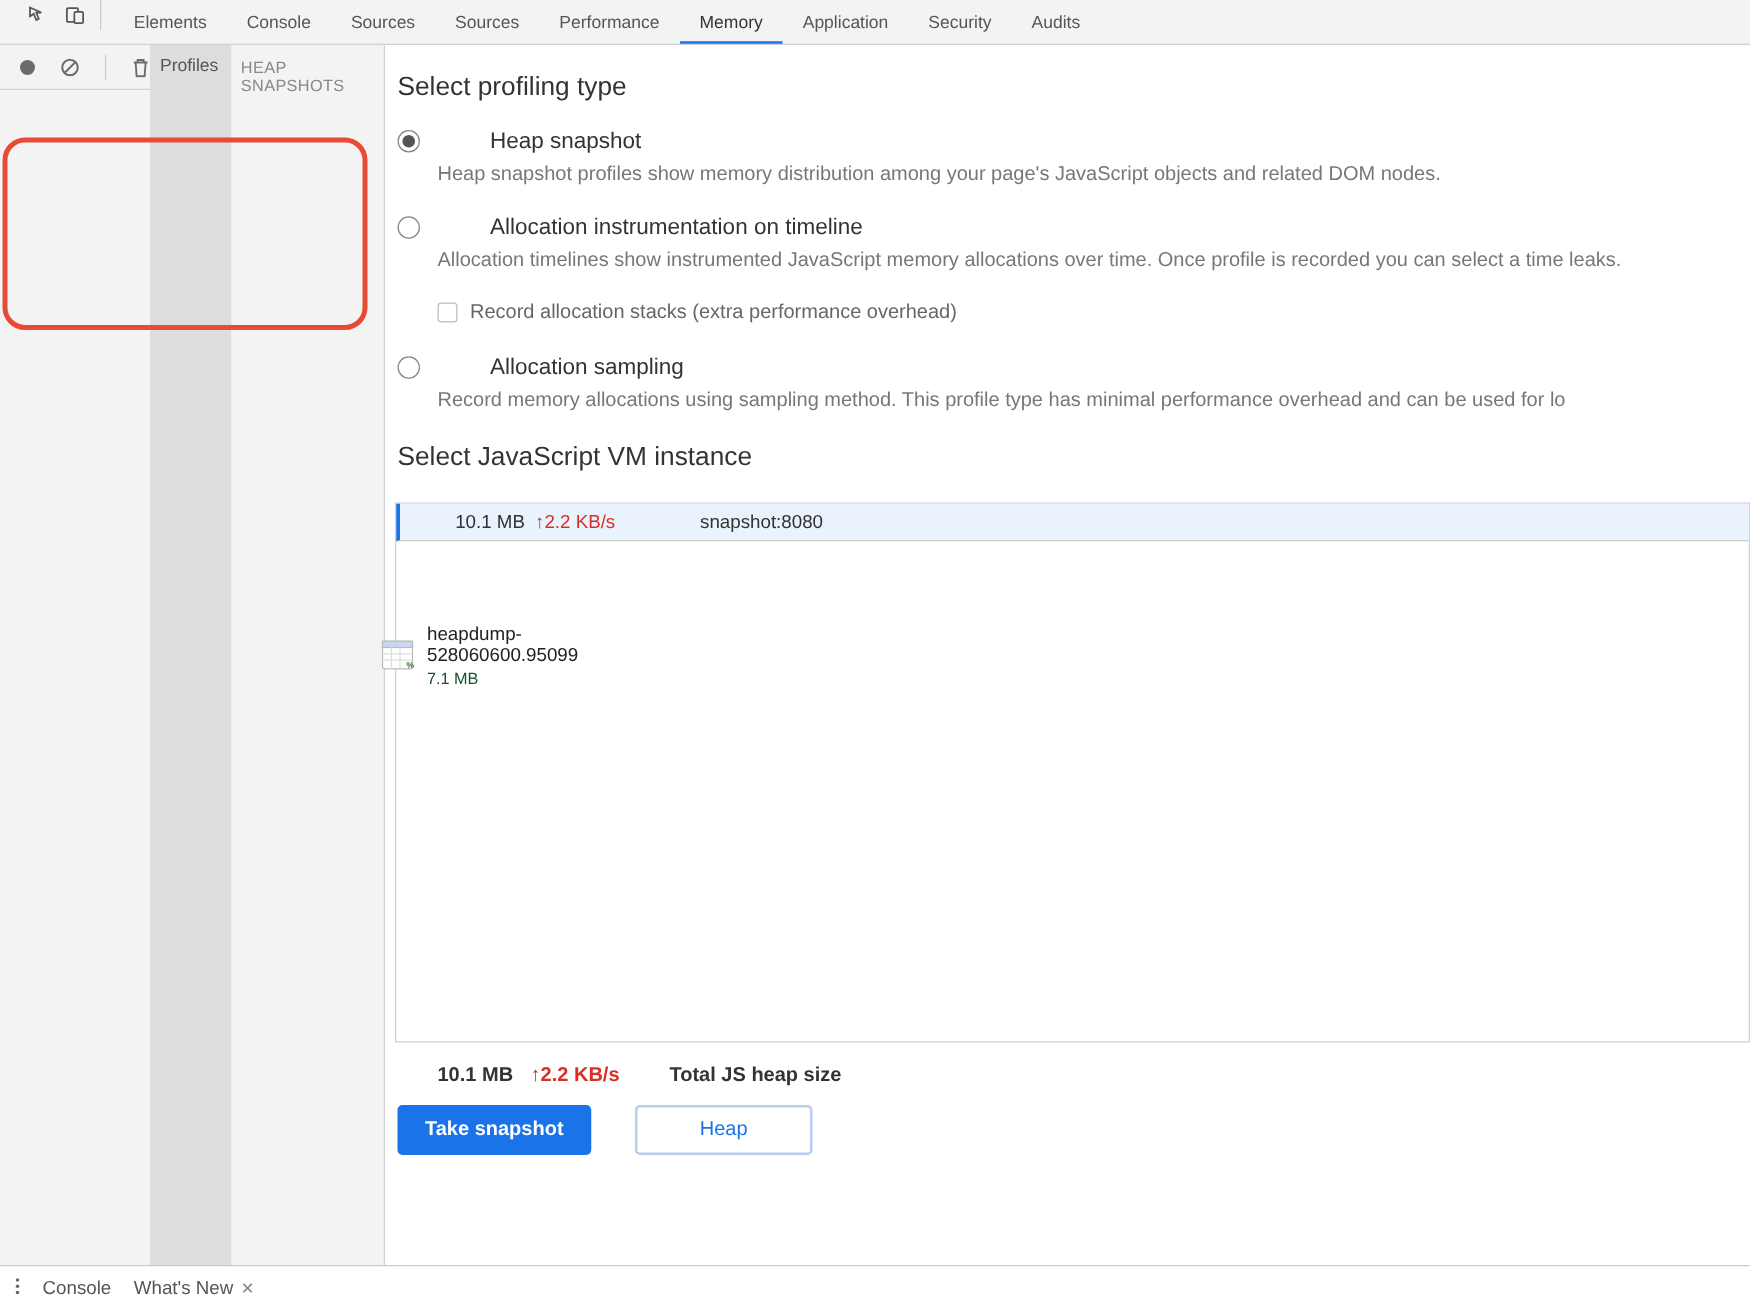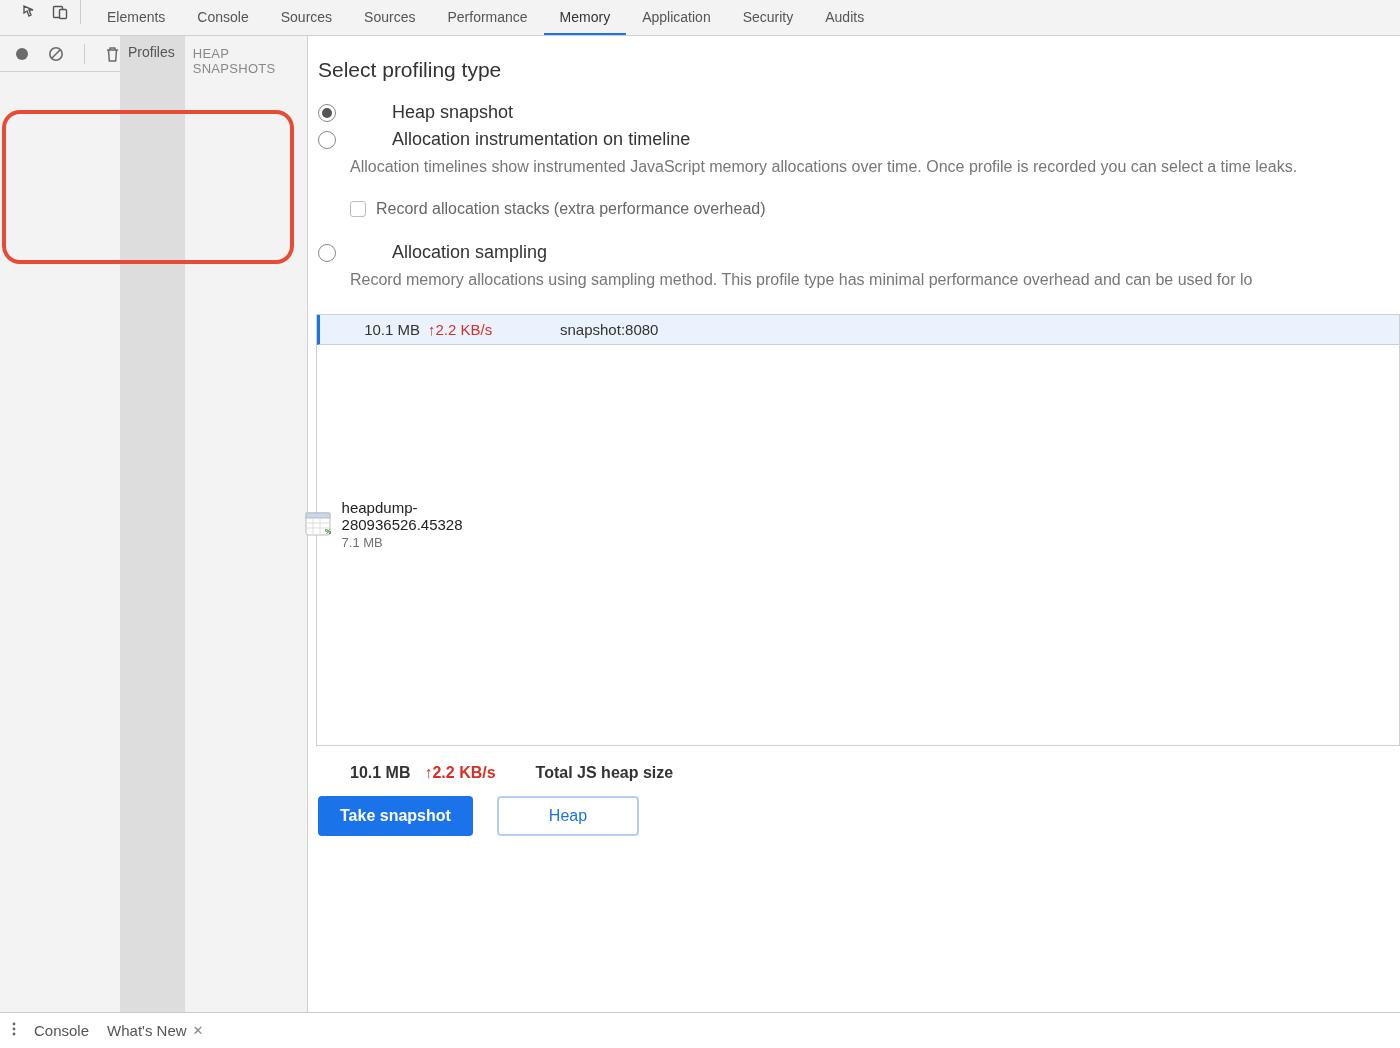--- a/index.html
+++ b/index.html
@@ -17,21 +17,21 @@
 
   
   .sidebar { width: 308px; flex-shrink: 0; background: #f3f3f3; border-right: 1px solid #d0d0d0; display: flex; flex-direction: row; position: relative; }
   .sb-toolbar { display: flex; align-items: center; gap: 18px; height: 36px; padding-left: 14px; border-bottom: 1px solid #d0d0d0; }
   .sb-toolbar .divider { width: 1px; height: 20px; background: #ccc; margin: 0 2px; }
   .sb-section-hdr { background: #ddd; color: #555; font-size: 14px; padding: 8px 10px 8px 8px; }
   .sb-sub-hdr { color: #888; font-size: 13px; padding: 10px 10px 6px 8px; letter-spacing: .3px; }
   .sb-item { display: flex; align-items: center; padding: 4px 6px 4px 18px; }
   .sb-item-icon { width: 28px; height: 28px; margin-right: 10px; }
   .sb-item-title { color: #222; font-size: 15px; }
-  .sb-item-sub { color: #737373; font-size: 13px; margin-top: 2px; }
+  .sb-item-sub { color: #14532d; font-size: 13px; margin-top: 2px; }
   .annot { position: absolute; border: 4px solid #e74a35; border-radius: 18px; pointer-events: none; }
 
   
   .content { flex: 1; padding: 22px 0 0 0; display: flex; flex-direction: column; overflow: hidden; }
   .section-title { font-size: 21px; color: #333; padding-left: 10px; margin-bottom: 16px; }
   .opt { display: flex; align-items: flex-start; padding: 4px 10px 2px 10px; }
   .radio { width: 18px; height: 18px; border: 1.5px solid #888; border-radius: 50%; margin-right: 14px; margin-top: 2px; flex-shrink: 0; display: flex; align-items: center; justify-content: center; }
   .radio.checked::after { content: ""; width: 10px; height: 10px; background: #555; border-radius: 50%; }
   .opt-label { font-size: 18px; color: #333; margin-left: 42px; }
   .opt-desc { color: #777; font-size: 16px; padding: 4px 10px 16px 42px; line-height: 1.35; }
@@ -43,21 +43,21 @@
   .vm-row { display: flex; align-items: center; background: #eaf2fd; border-left: 3px solid #1a73e8; height: 30px; padding-left: 20px; font-size: 15px; gap: 0; border-bottom: 1px solid #d0d0d0; }
   .vm-size { width: 80px; color: #333; text-align: right; }
   .vm-rate { width: 100px; color: #d93025; font-weight: 500; text-align: left; padding-left: 8px; }
   .vm-origin { color: #333; padding-left: 40px; }
 
   .footer-stats { display: flex; align-items: center; padding: 18px 10px 14px 42px; font-size: 16px; }
   .fs-label { font-weight: 600; color: #333; margin-left: 40px; }
   .fs-size { font-weight: 600; color: #333; }
   .fs-rate { color: #d93025; font-weight: 700; margin-left: 14px; }
 
-  .buttons { display: flex; gap: 24px; padding: 0 0 0 10px; }
+  .buttons { display: flex; gap: 35px; padding: 0 0 0 10px; }
   .btn-primary { background: #1a73e8; color: #fff; border: none; border-radius: 4px; padding: 10px 22px; font-size: 16px; font-weight: 600; cursor: pointer; }
   .btn-secondary { background: #fff; color: #1a73e8; border: 2px solid #b8cdf2; border-radius: 4px; padding: 9px 50px; font-size: 16px; font-weight: 500; cursor: pointer; }
 
   
   .drawer { height: 36px; border-top: 1px solid #ccc; display: flex; align-items: center; padding-left: 12px; gap: 18px; background: #fff; }
   .drawer-tab { color: #555; font-size: 15px; display: flex; align-items: center; gap: 6px; }
   .drawer-close { color: #888; font-size: 13px; }
 
   
   .ico-svg { display: block; }
@@ -122,51 +122,53 @@
           <rect x="2" y="3" width="24" height="22" rx="2" fill="#fff" stroke="#bbb"></rect>
           <rect x="2" y="3" width="24" height="5" fill="#c8d8f0" stroke="#bbb"></rect>
           <line x1="9" y1="8" x2="9" y2="25" stroke="#ddd"></line>
           <line x1="16" y1="8" x2="16" y2="25" stroke="#ddd"></line>
           <line x1="2" y1="13" x2="26" y2="13" stroke="#ddd"></line>
           <line x1="2" y1="18" x2="26" y2="18" stroke="#ddd"></line>
           <text x="21" y="24" font-size="7" fill="#2a7a2a" font-weight="bold">%</text>
         </svg>
       </span>
       <div>
-        <div class="sb-item-title">heapdump-280936526.45328</div>
+        <div class="sb-item-title">heapdump-528060600.95099</div>
         <div class="sb-item-sub">7.1 MB</div>
       </div>
     </div>
     <div class="annot" style="left:2px; top:74px; width:292px; height:154px;"></div>
   </div>
 
   <div class="content">
     <div class="section-title">Select profiling type</div>
 
     <div class="opt">
       <span class="radio checked"></span>
       <span class="opt-label">Heap snapshot</span>
     </div>
+    <div class="opt-desc">Heap snapshot profiles show memory distribution among your page's JavaScript objects and related DOM nodes.</div>
 
     <div class="opt">
       <span class="radio"></span>
       <span class="opt-label">Allocation instrumentation on timeline</span>
     </div>
     <div class="opt-desc">Allocation timelines show instrumented JavaScript memory allocations over time. Once profile is recorded you can select a time leaks.</div>
     <div class="checkbox-row">
       <span class="cb"></span>
       <span class="cb-label">Record allocation stacks (extra performance overhead)</span>
     </div>
 
     <div class="opt">
       <span class="radio"></span>
       <span class="opt-label">Allocation sampling</span>
     </div>
     <div class="opt-desc">Record memory allocations using sampling method. This profile type has minimal performance overhead and can be used for lo</div>
 
+    <div class="section-title" style="margin-top:6px;">Select JavaScript VM instance</div>
     <div class="vm-table">
       <div class="vm-row">
         <span class="vm-size">10.1 MB</span>
         <span class="vm-rate"><span>↑</span><span>2.2 KB/s</span></span>
         <span class="vm-origin">snapshot:8080</span>
       </div>
     </div>
 
     <div class="footer-stats">
       <span class="fs-size">10.1 MB</span>

